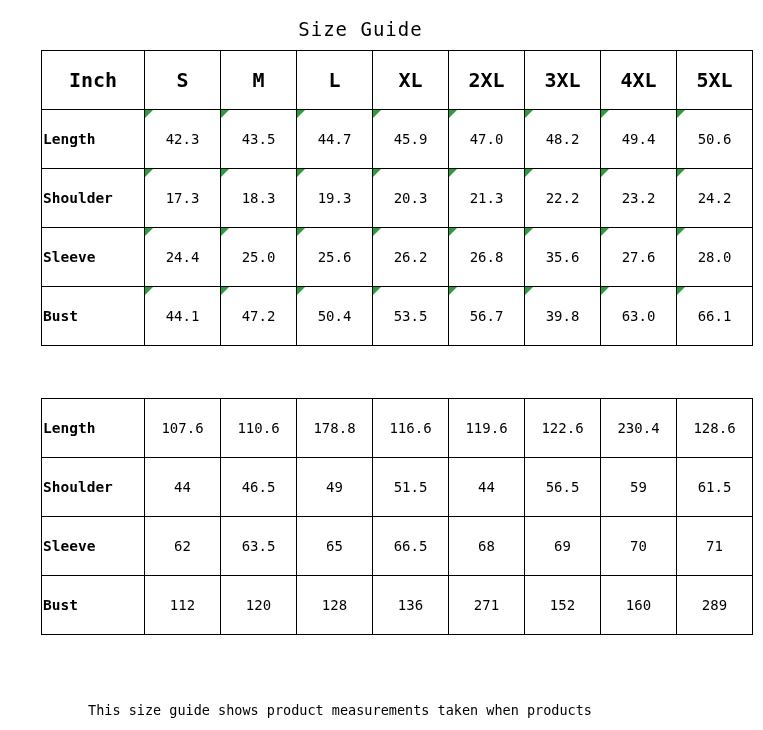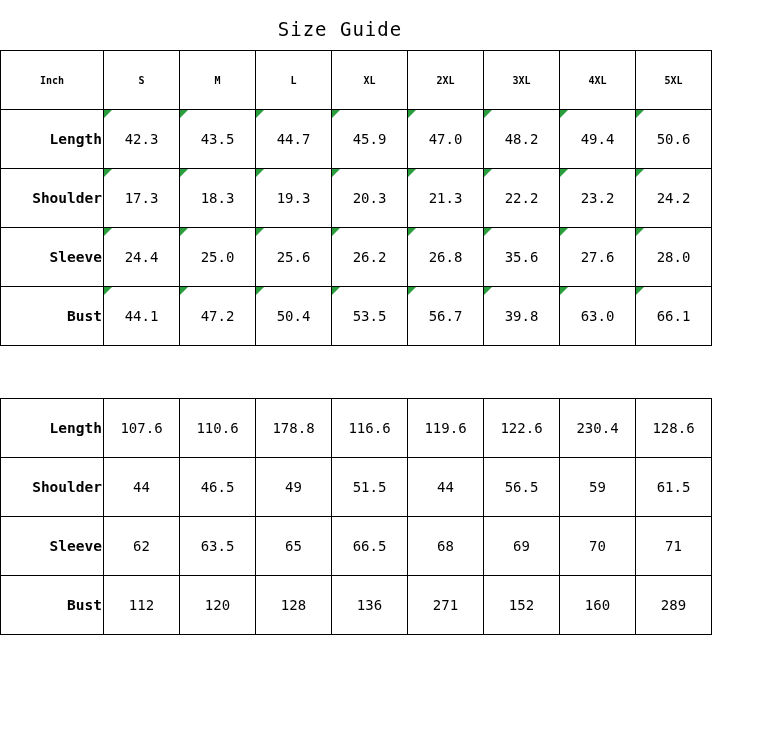--- a/index.html
+++ b/index.html
@@ -12,20 +12,21 @@
     height: 730px;
     font-family: "DejaVu Sans Mono", monospace;
     color: #000000;
     overflow: hidden;
   }
   .page {
     position: relative;
     width: 680px;
     height: 730px;
     box-sizing: border-box;
+    padding-left: 41px;
   }
   .title {
     text-align: center;
     font-family: "DejaVu Sans Mono", monospace;
     font-size: 19px;
     letter-spacing: 1px;
     color: #000;
     padding-top: 18px;
     padding-bottom: 10px;
   }
@@ -39,26 +40,26 @@
     border: 1px solid #000000;
     height: 56px;
     text-align: center;
     vertical-align: middle;
     font-size: 14px;
     font-family: "DejaVu Sans Mono", monospace;
     position: relative;
   }
   table.size-table tr.header-row td {
     font-weight: bold;
-    font-size: 10px;
+    font-size: 20px;
   }
   table.size-table td.row-label {
     font-weight: bold;
     font-size: 14.5px;
-    text-align: right;
+    text-align: left;
   }
   table.size-table td.unit-label {
     font-weight: bold;
     font-size: 14px;
   }
   .col-first { width: 103px; }
   .col-data  { width: 76px; }
 
   
   td.mark::before {
@@ -228,15 +229,16 @@
         <td>136</td>
         <td>271</td>
         <td>152</td>
         <td>160</td>
         <td>289</td>
       </tr>
     </tbody>
   </table>
 
   <div class="footer">
+    <div>This size guide shows product measurements taken when products</div>
   </div>
 
 </div>
 
 </body></html>

